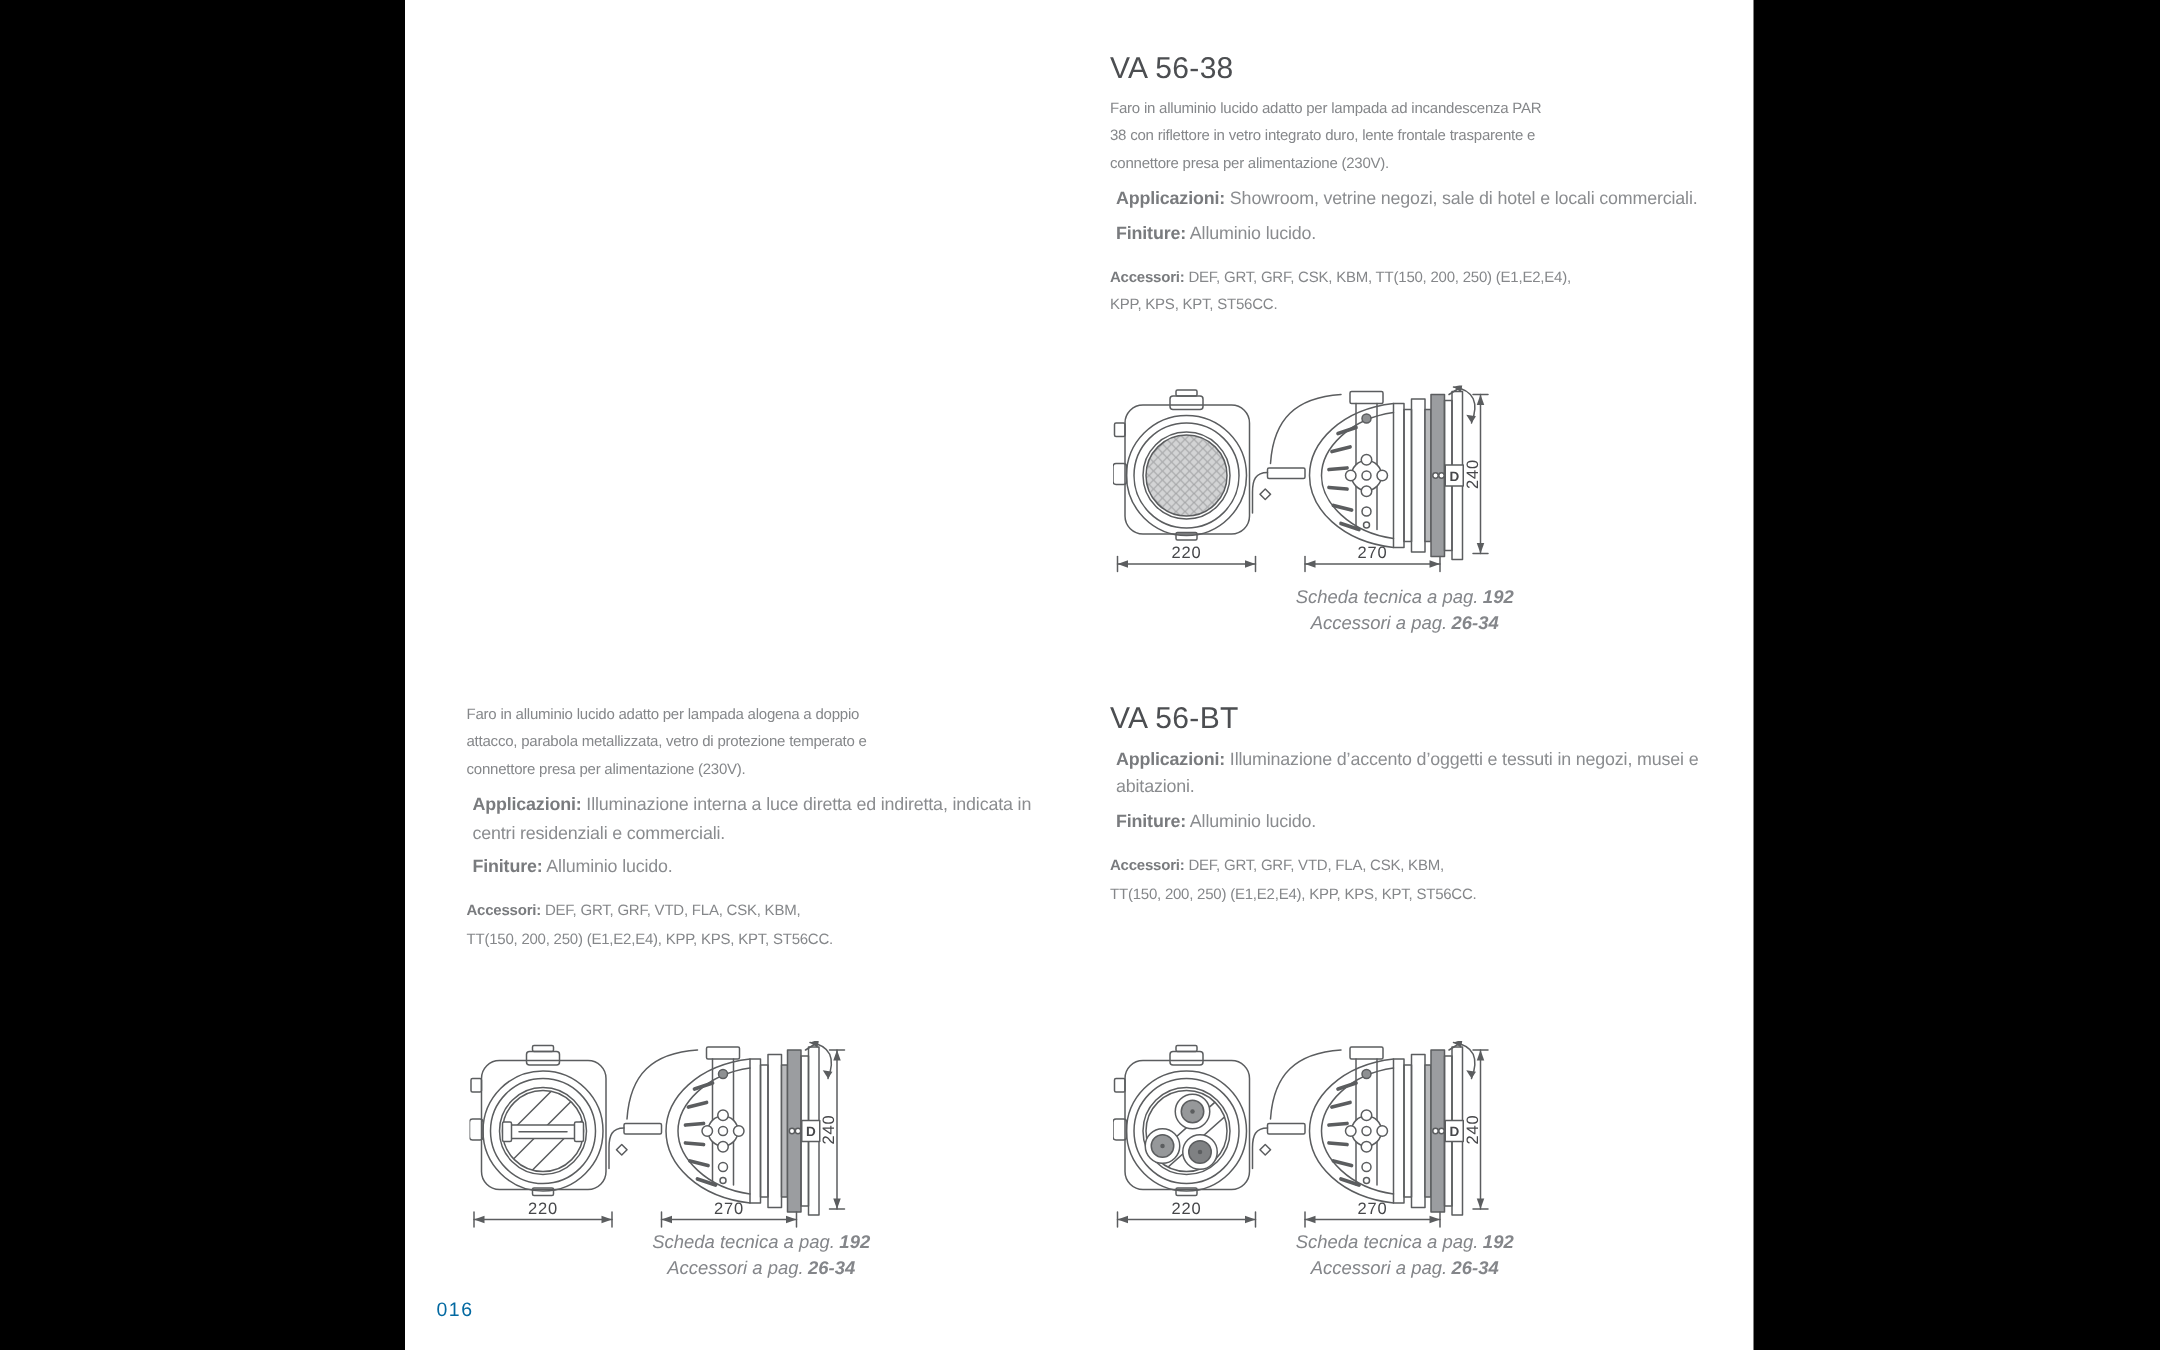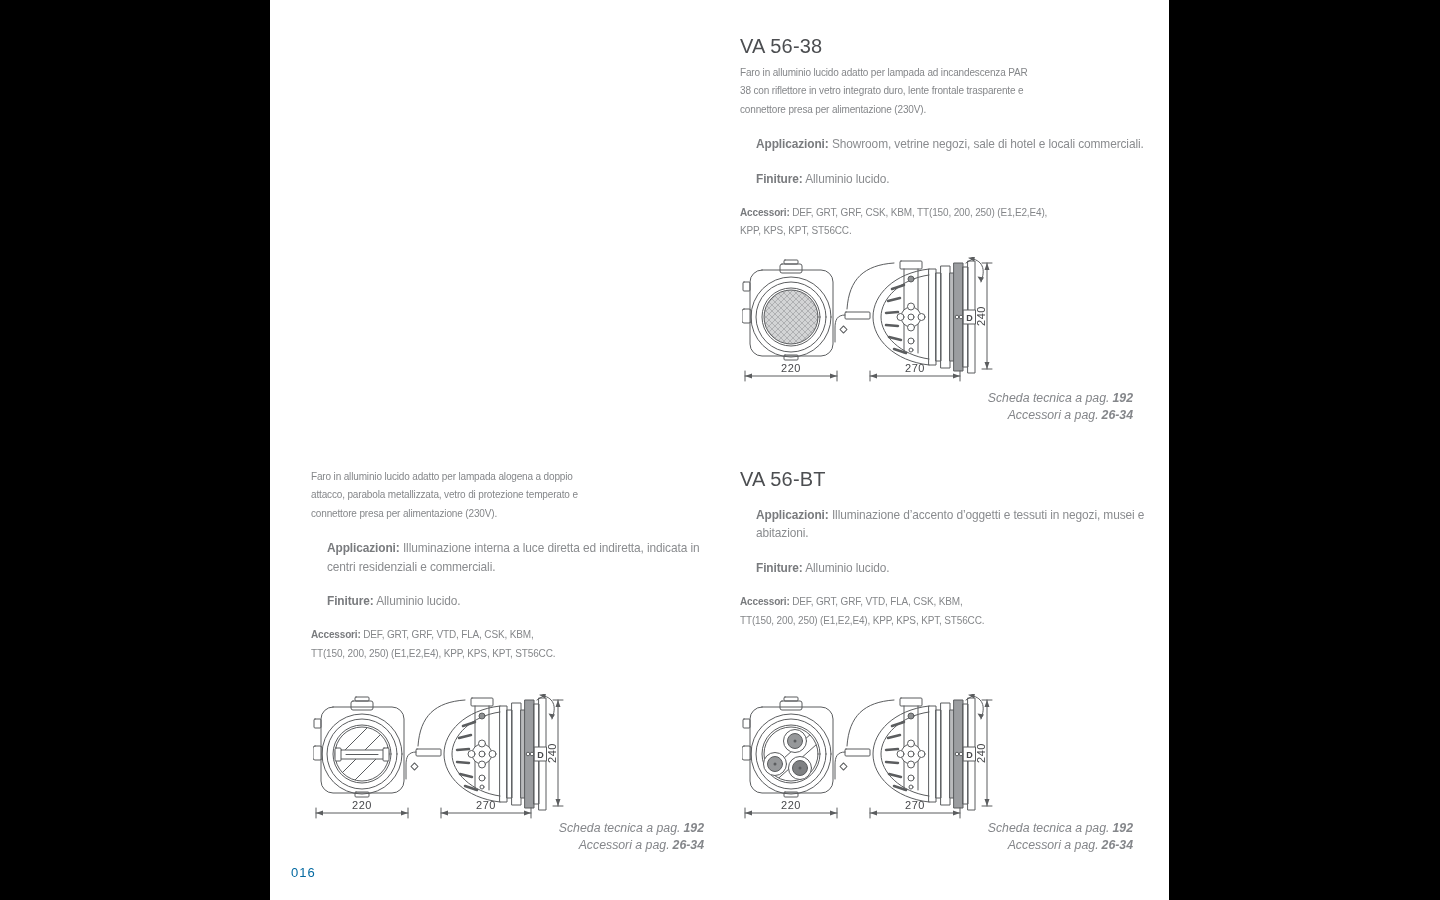--- a/index.html
+++ b/index.html
@@ -20,35 +20,35 @@
   .title{
     margin:0 0 7px 0;font-size:20px;font-weight:400;color:#4c4e51;
     letter-spacing:.2px;line-height:22px;
   }
   .desc{
     margin:0;width:436px;font-size:10px;line-height:18.4px;color:#85878a;
     letter-spacing:-.15px;white-space:normal;
   }
   .pre{white-space:pre-line;}
   .meta{
-    margin:16px;width:436px;font-size:11.9px;line-height:18.4px;color:#8a8c8f;
+    margin:4px;width:436px;font-size:11.9px;line-height:18.4px;color:#8a8c8f;
     letter-spacing:-.1px;
   }
   .meta b,.desc b{font-weight:bold;color:#797b7e;}
   .acc{margin-top:13px;}
 
   .fig{position:absolute;left:2px;top:222px;width:252px;height:128px;}
   .sec-2 .fig,.sec-3 .fig{top:226px;}
   .draw{stroke:#5b5d5f;fill:none;stroke-width:1;stroke-linecap:round;stroke-linejoin:round;}
   .dimtext{fill:#46474a;stroke:none;font-size:11px;letter-spacing:.5px;font-family:"Liberation Sans","DejaVu Sans",sans-serif;}
   .marktext{fill:#46474a;stroke:none;font-size:9px;font-weight:bold;font-family:"Liberation Sans","DejaVu Sans",sans-serif;}
   .solid{fill:#5b5d5f;stroke:none;}
 
   .figfoot{
-    position:absolute;left:0;top:355px;width:393px;text-align:right;
+    position:absolute;left:0;top:355px;width:393px;text-align:center;
     font-style:italic;font-size:12.3px;line-height:17px;color:#84868a;
   }
   .sec-2 .figfoot,.sec-3 .figfoot{top:352px;}
   .figfoot b{font-weight:bold;margin-left:3px;}
 
   .pagenum{
     position:absolute;left:21px;top:865px;font-size:13px;color:#0369a1;
     letter-spacing:1px;
   }
 </style>

